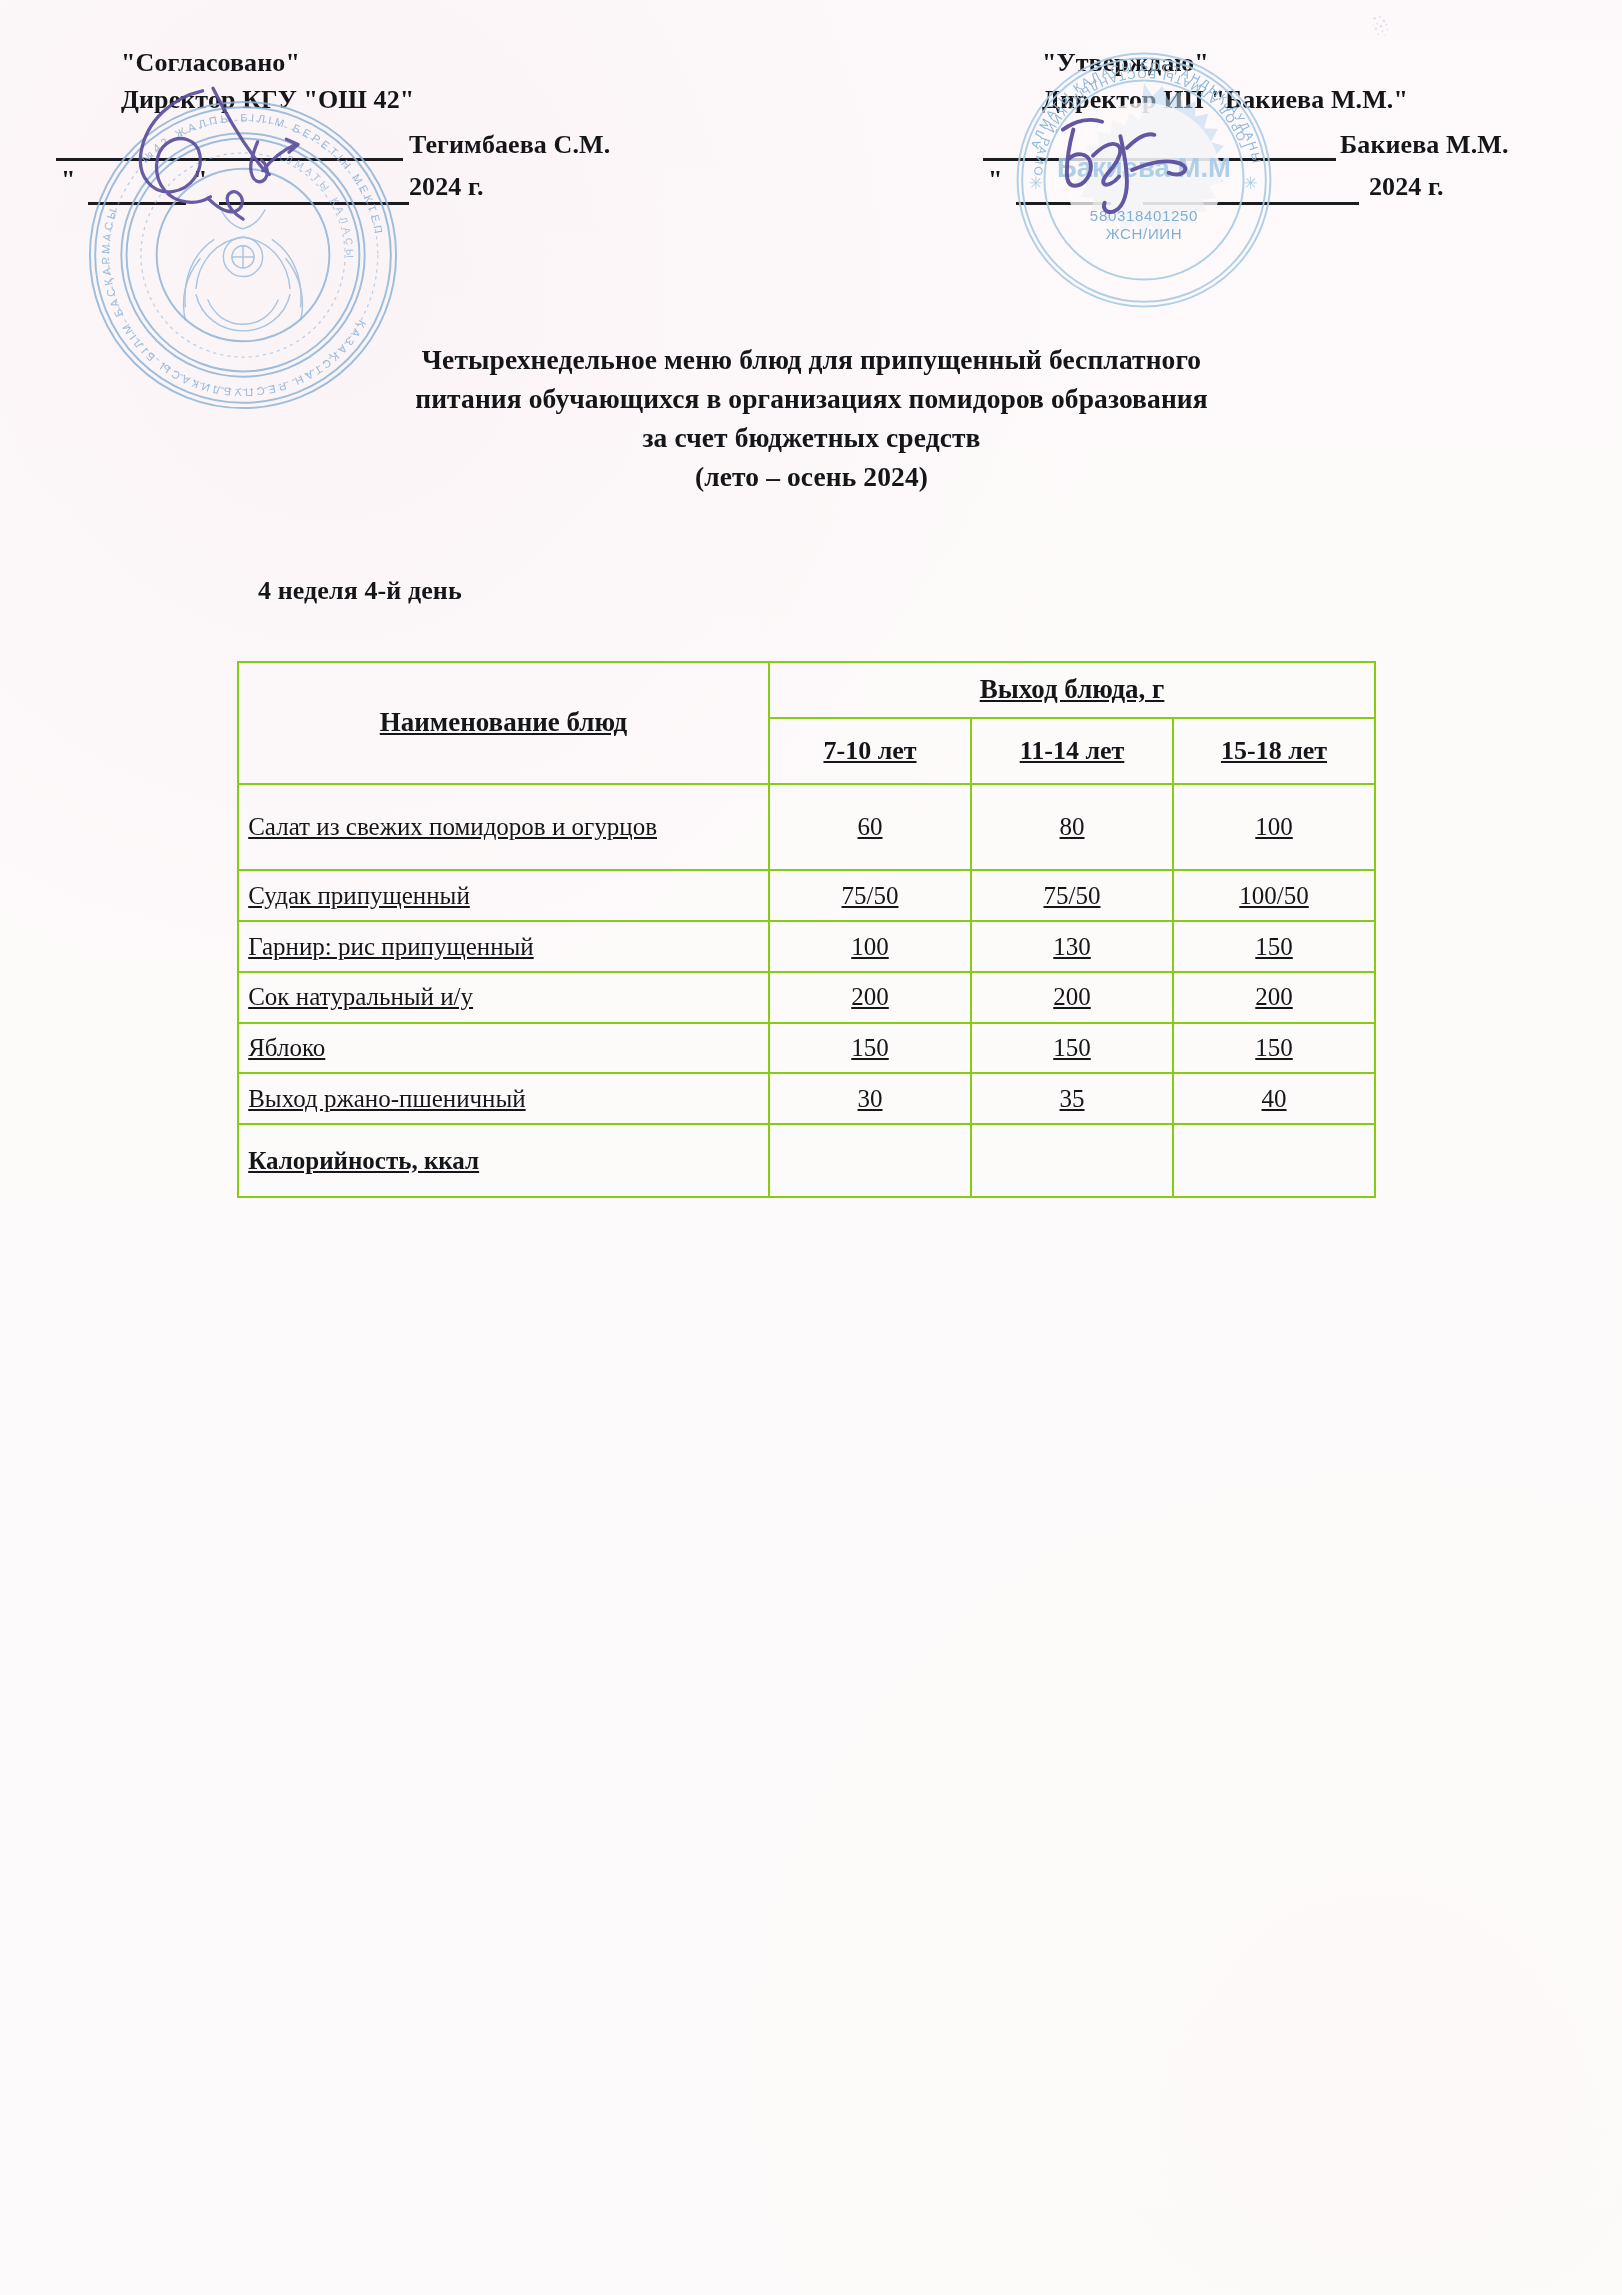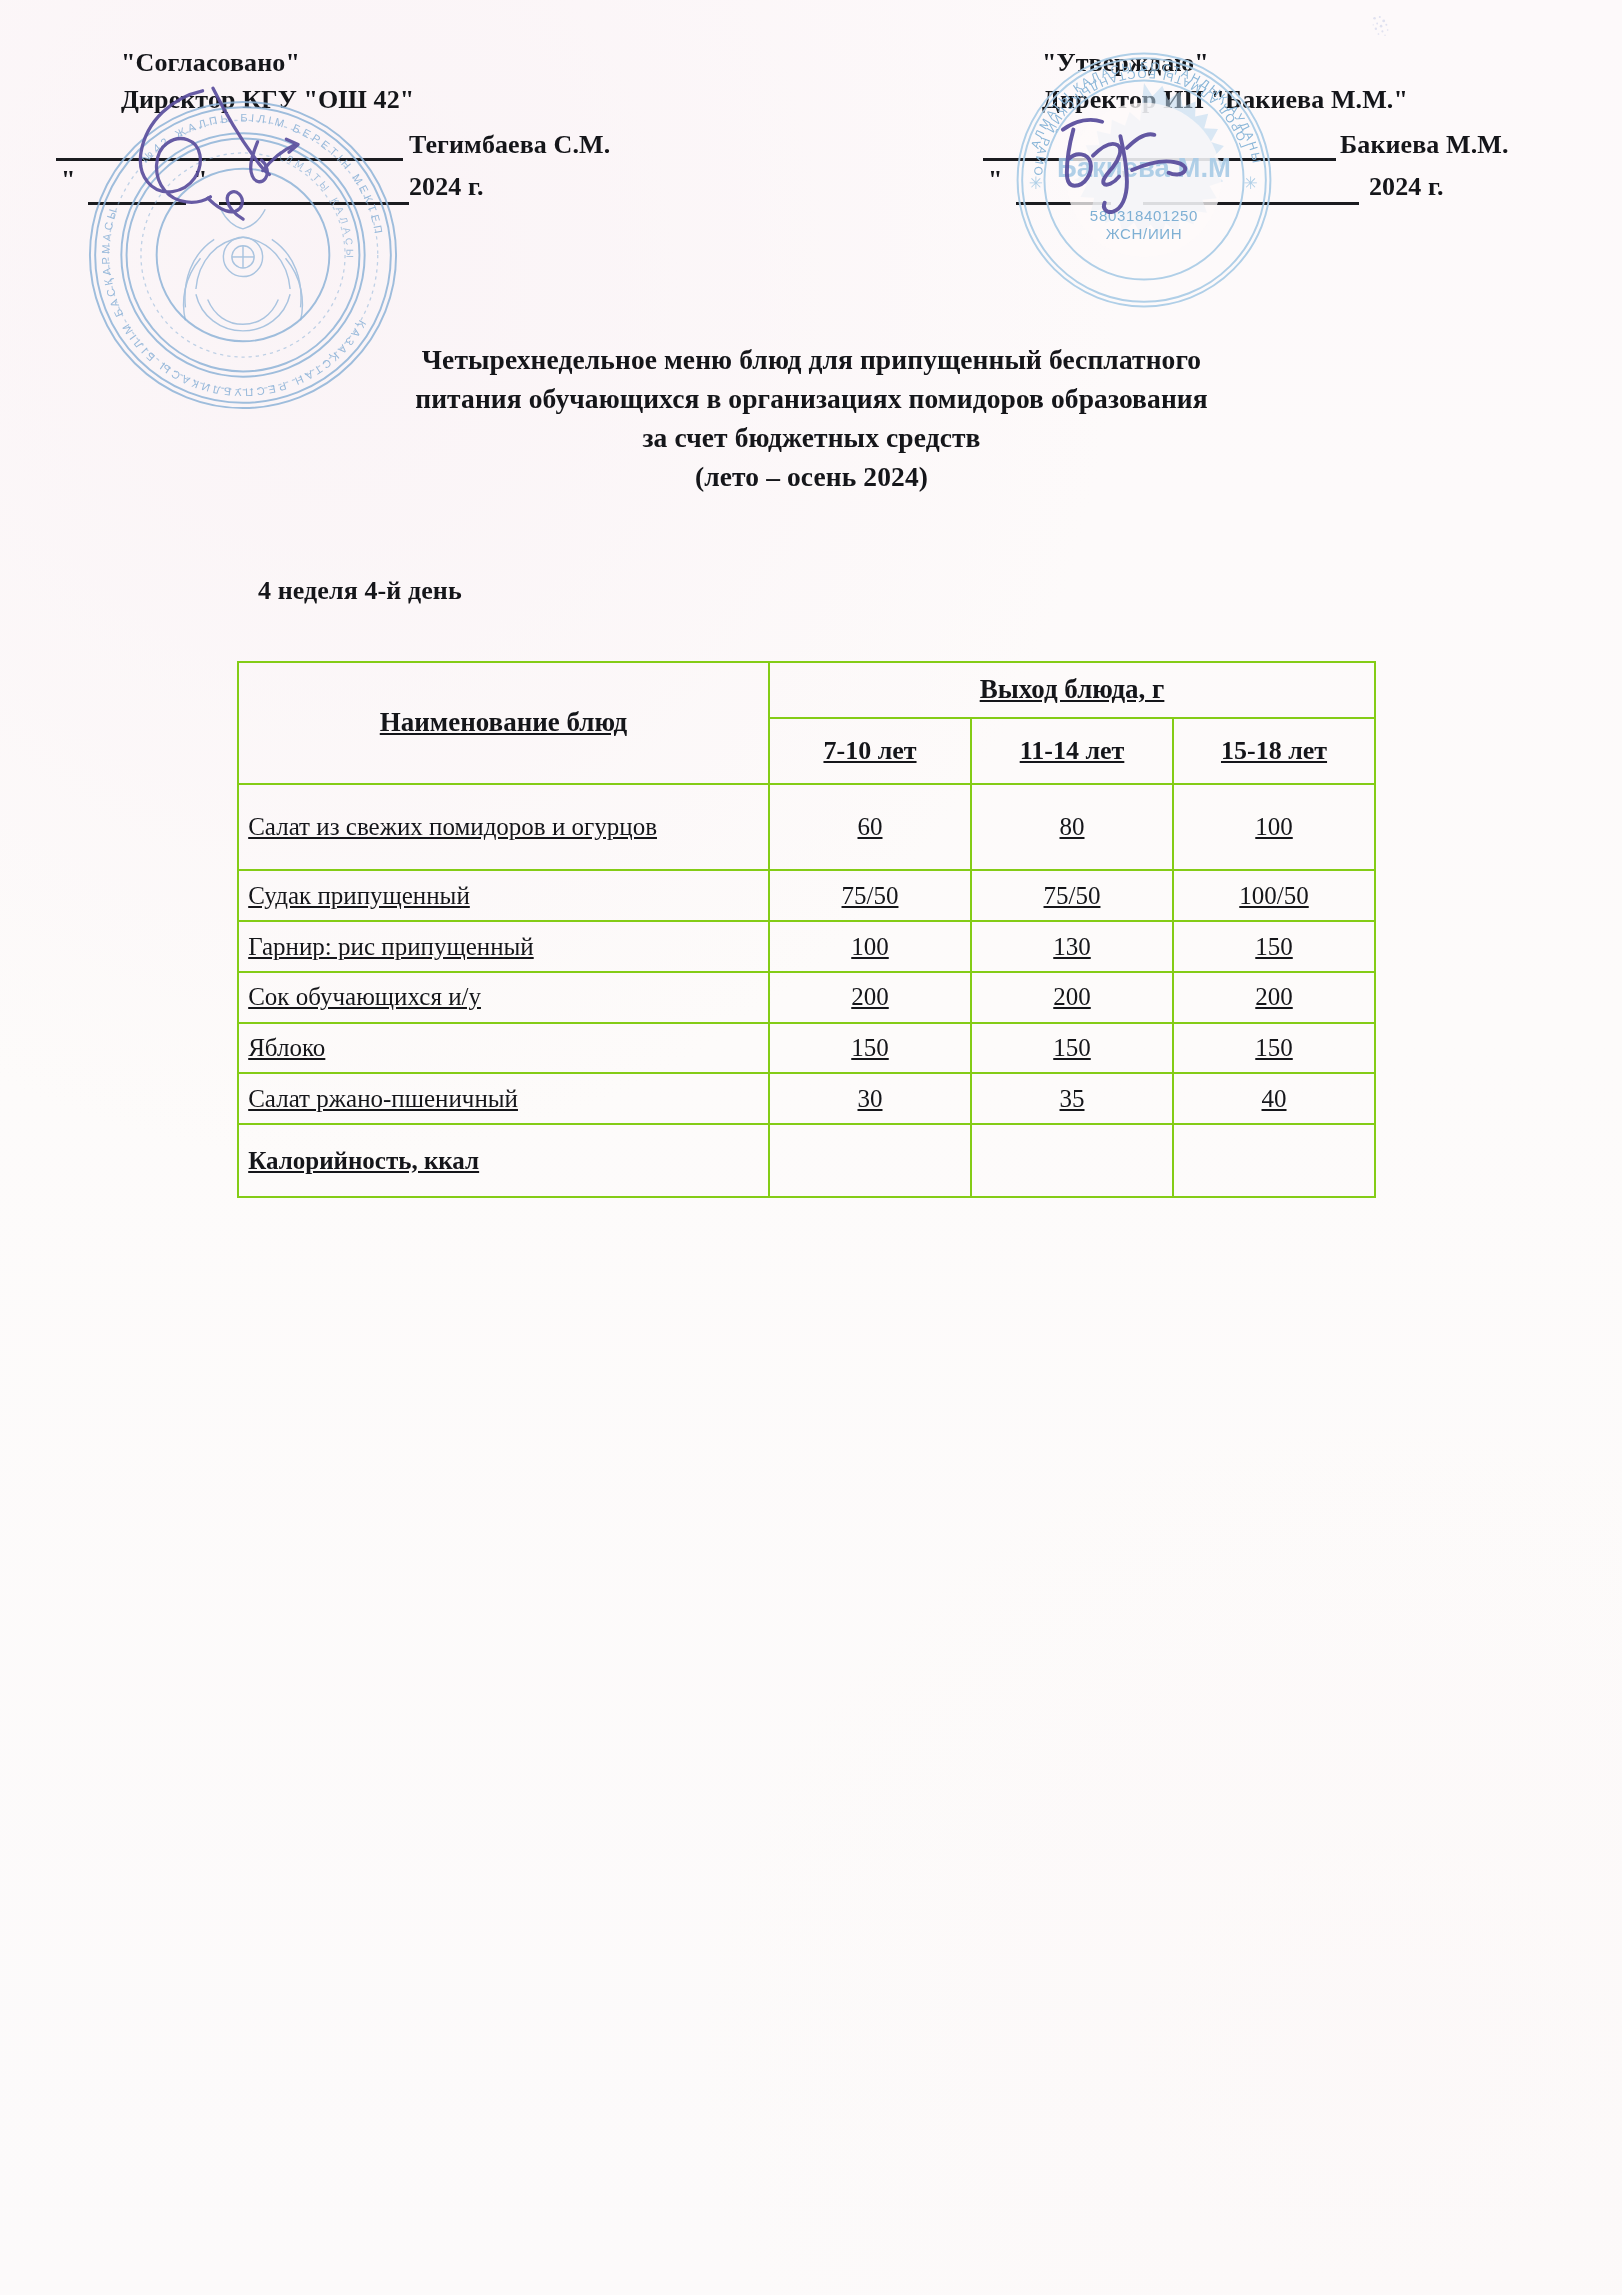--- a/index.html
+++ b/index.html
@@ -442,33 +442,33 @@
           <td class="val">75/50</td>
           <td class="val">100/50</td>
         </tr>
         <tr>
           <td class="dish">Гарнир: рис припущенный</td>
           <td class="val">100</td>
           <td class="val">130</td>
           <td class="val">150</td>
         </tr>
         <tr>
-          <td class="dish">Сок обучающихся и/у</td>
+          <td class="dish">Сок натуральный и/у</td>
           <td class="val">200</td>
           <td class="val">200</td>
           <td class="val">200</td>
         </tr>
         <tr>
           <td class="dish">Яблоко</td>
           <td class="val">150</td>
           <td class="val">150</td>
           <td class="val">150</td>
         </tr>
         <tr>
-          <td class="dish">Салат ржано-пшеничный</td>
+          <td class="dish">Выход ржано-пшеничный</td>
           <td class="val">30</td>
           <td class="val">35</td>
           <td class="val">40</td>
         </tr>
         <tr class="calories">
           <td class="dish">Калорийность, ккал</td>
           <td class="val"></td>
           <td class="val"></td>
           <td class="val"></td>
         </tr>

